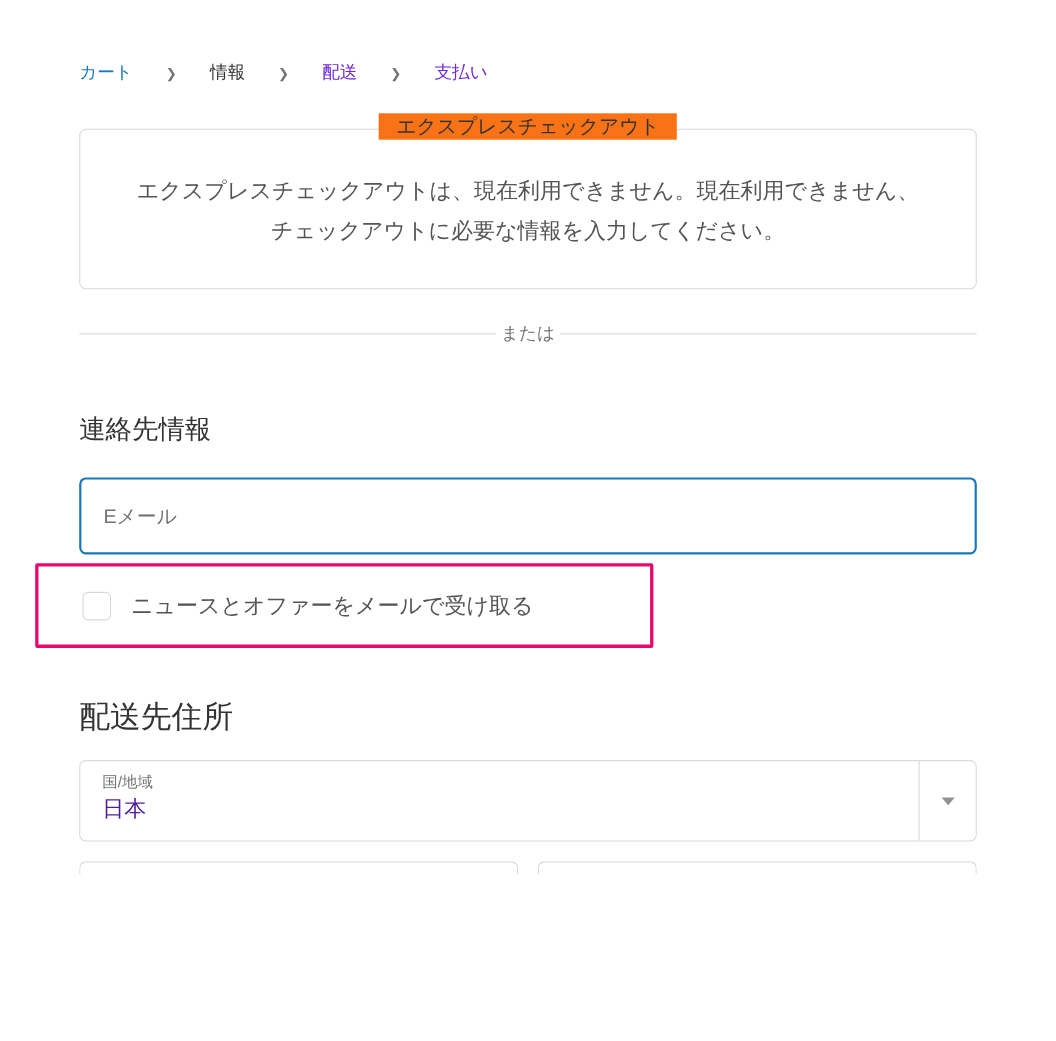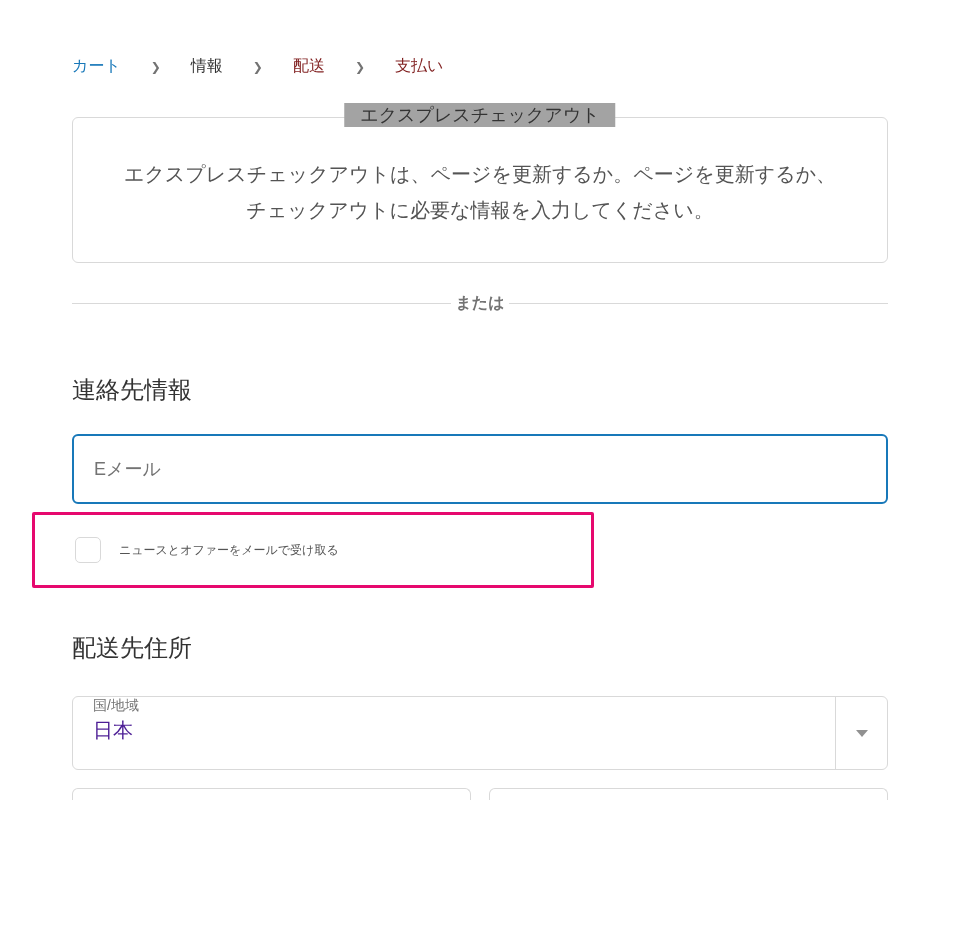--- a/index.html
+++ b/index.html
@@ -18,50 +18,49 @@
       color: #333;
       margin-bottom: 28px;
     }
     .breadcrumb {
       display: flex;
       align-items: center;
       gap: 30px;
       font-size: 16px;
       margin-bottom: 40px;
     }
-    .breadcrumb-item { color: #7f1d1d; }
+    .breadcrumb-item { color: #6d28d9; }
     .breadcrumb-item.link { color: #1878b9; cursor: pointer; }
     .breadcrumb-item.current { color: #333; }
     .chevron { color: #737373; font-size: 12px; }
     .express-wrap { position: relative; margin-bottom: 30px; }
     .express-box {
       border: 1px solid #d9d9d9;
       border-radius: 6px;
       padding: 38px 48px 34px 48px;
       text-align: center;
       color: #545454;
       font-size: 20px;
       line-height: 1.8;
     }
     .express-legend {
       position: absolute;
       top: -14px;
       left: 50%;
       transform: translateX(-50%);
-      background: #a3a3a3;
+      background: #f97316;
       padding: 0 16px;
       font-size: 18px;
       color: #333;
     }
     .divider-row {
       display: flex;
       align-items: center;
       gap: 4px;
       margin-bottom: 60px;
-      font-weight: bold;
     }
     .divider-line { flex: 1; height: 1px; background: #d9d9d9; }
     .divider-text { color: #737373; font-size: 16px; }
     .section-header {
       display: flex;
       justify-content: space-between;
       align-items: flex-start;
       margin-bottom: 28px;
     }
     .section-title { font-size: 24px; color: #333; font-weight: 400; }
@@ -92,28 +91,28 @@
     }
     .checkbox {
       width: 26px;
       height: 26px;
       border: 1px solid #d9d9d9;
       border-radius: 5px;
       background: #fff;
       cursor: pointer;
       flex-shrink: 0;
     }
-    .checkbox-label { font-size: 12px; color: #545454; }
-    .shipping-title { font-size: 24px; color: #333; font-weight: 400; margin-bottom: 32px; }
+    .checkbox-label { font-size: 20px; color: #545454; }
+    .shipping-title { font-size: 28px; color: #333; font-weight: 400; margin-bottom: 20px; }
     .select-wrap {
       position: relative;
       border: 1px solid #d9d9d9;
       border-radius: 6px;
       height: 74px;
-      padding: 0 20px 0 20px;
+      padding: 10px 20px 0 20px;
       cursor: pointer;
     }
     .select-label { font-size: 14px; color: #737373; display: block; margin-bottom: 2px; }
     .select-value { font-size: 20px; color: #4c1d95; }
     .select-arrow-box {
       position: absolute;
       right: 0;
       top: 0;
       bottom: 0;
       width: 52px;
@@ -151,21 +150,21 @@
     <span class="chevron">❯</span>
     <span class="breadcrumb-item current">情報</span>
     <span class="chevron">❯</span>
     <span class="breadcrumb-item">配送</span>
     <span class="chevron">❯</span>
     <span class="breadcrumb-item">支払い</span>
   </nav>
 
   <div class="express-wrap">
     <div class="express-legend">エクスプレスチェックアウト</div>
-    <div class="express-box">エクスプレスチェックアウトは、ページを更新するか。ページを更新するか、チェックアウトに必要な情報を入力してください。</div>
+    <div class="express-box">エクスプレスチェックアウトは、現在利用できません。現在利用できません、チェックアウトに必要な情報を入力してください。</div>
   </div>
 
   <div class="divider-row">
     <div class="divider-line"></div>
     <span class="divider-text">または</span>
     <div class="divider-line"></div>
   </div>
 
   <div class="section-header">
     <div class="section-title">連絡先情報</div>

